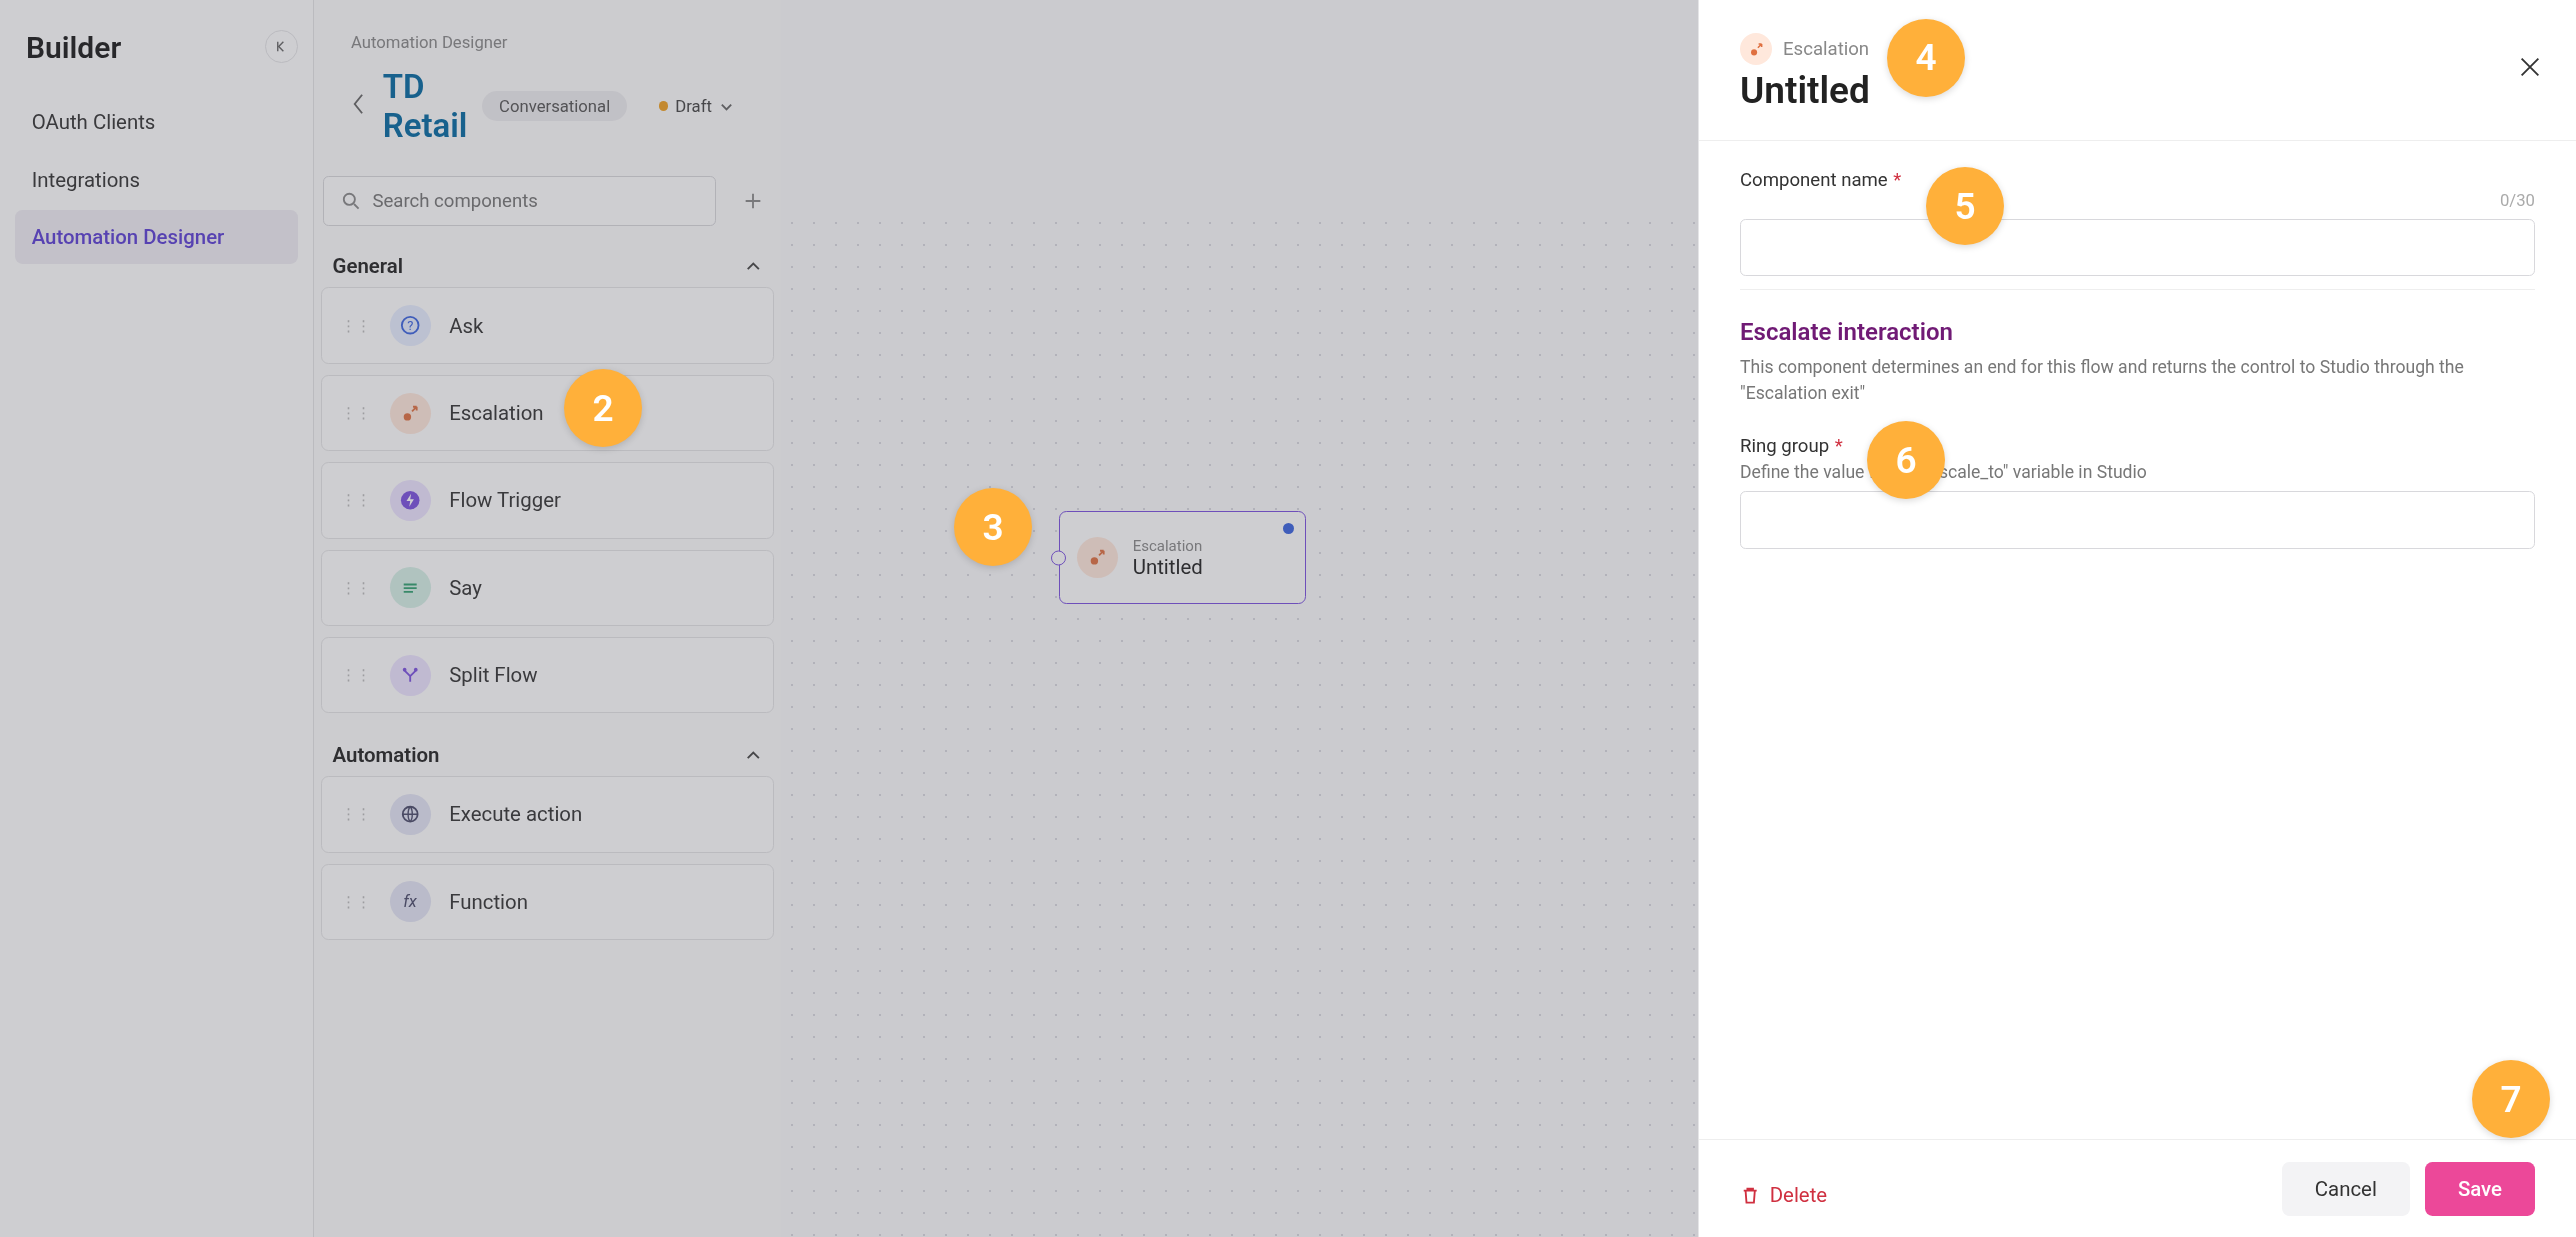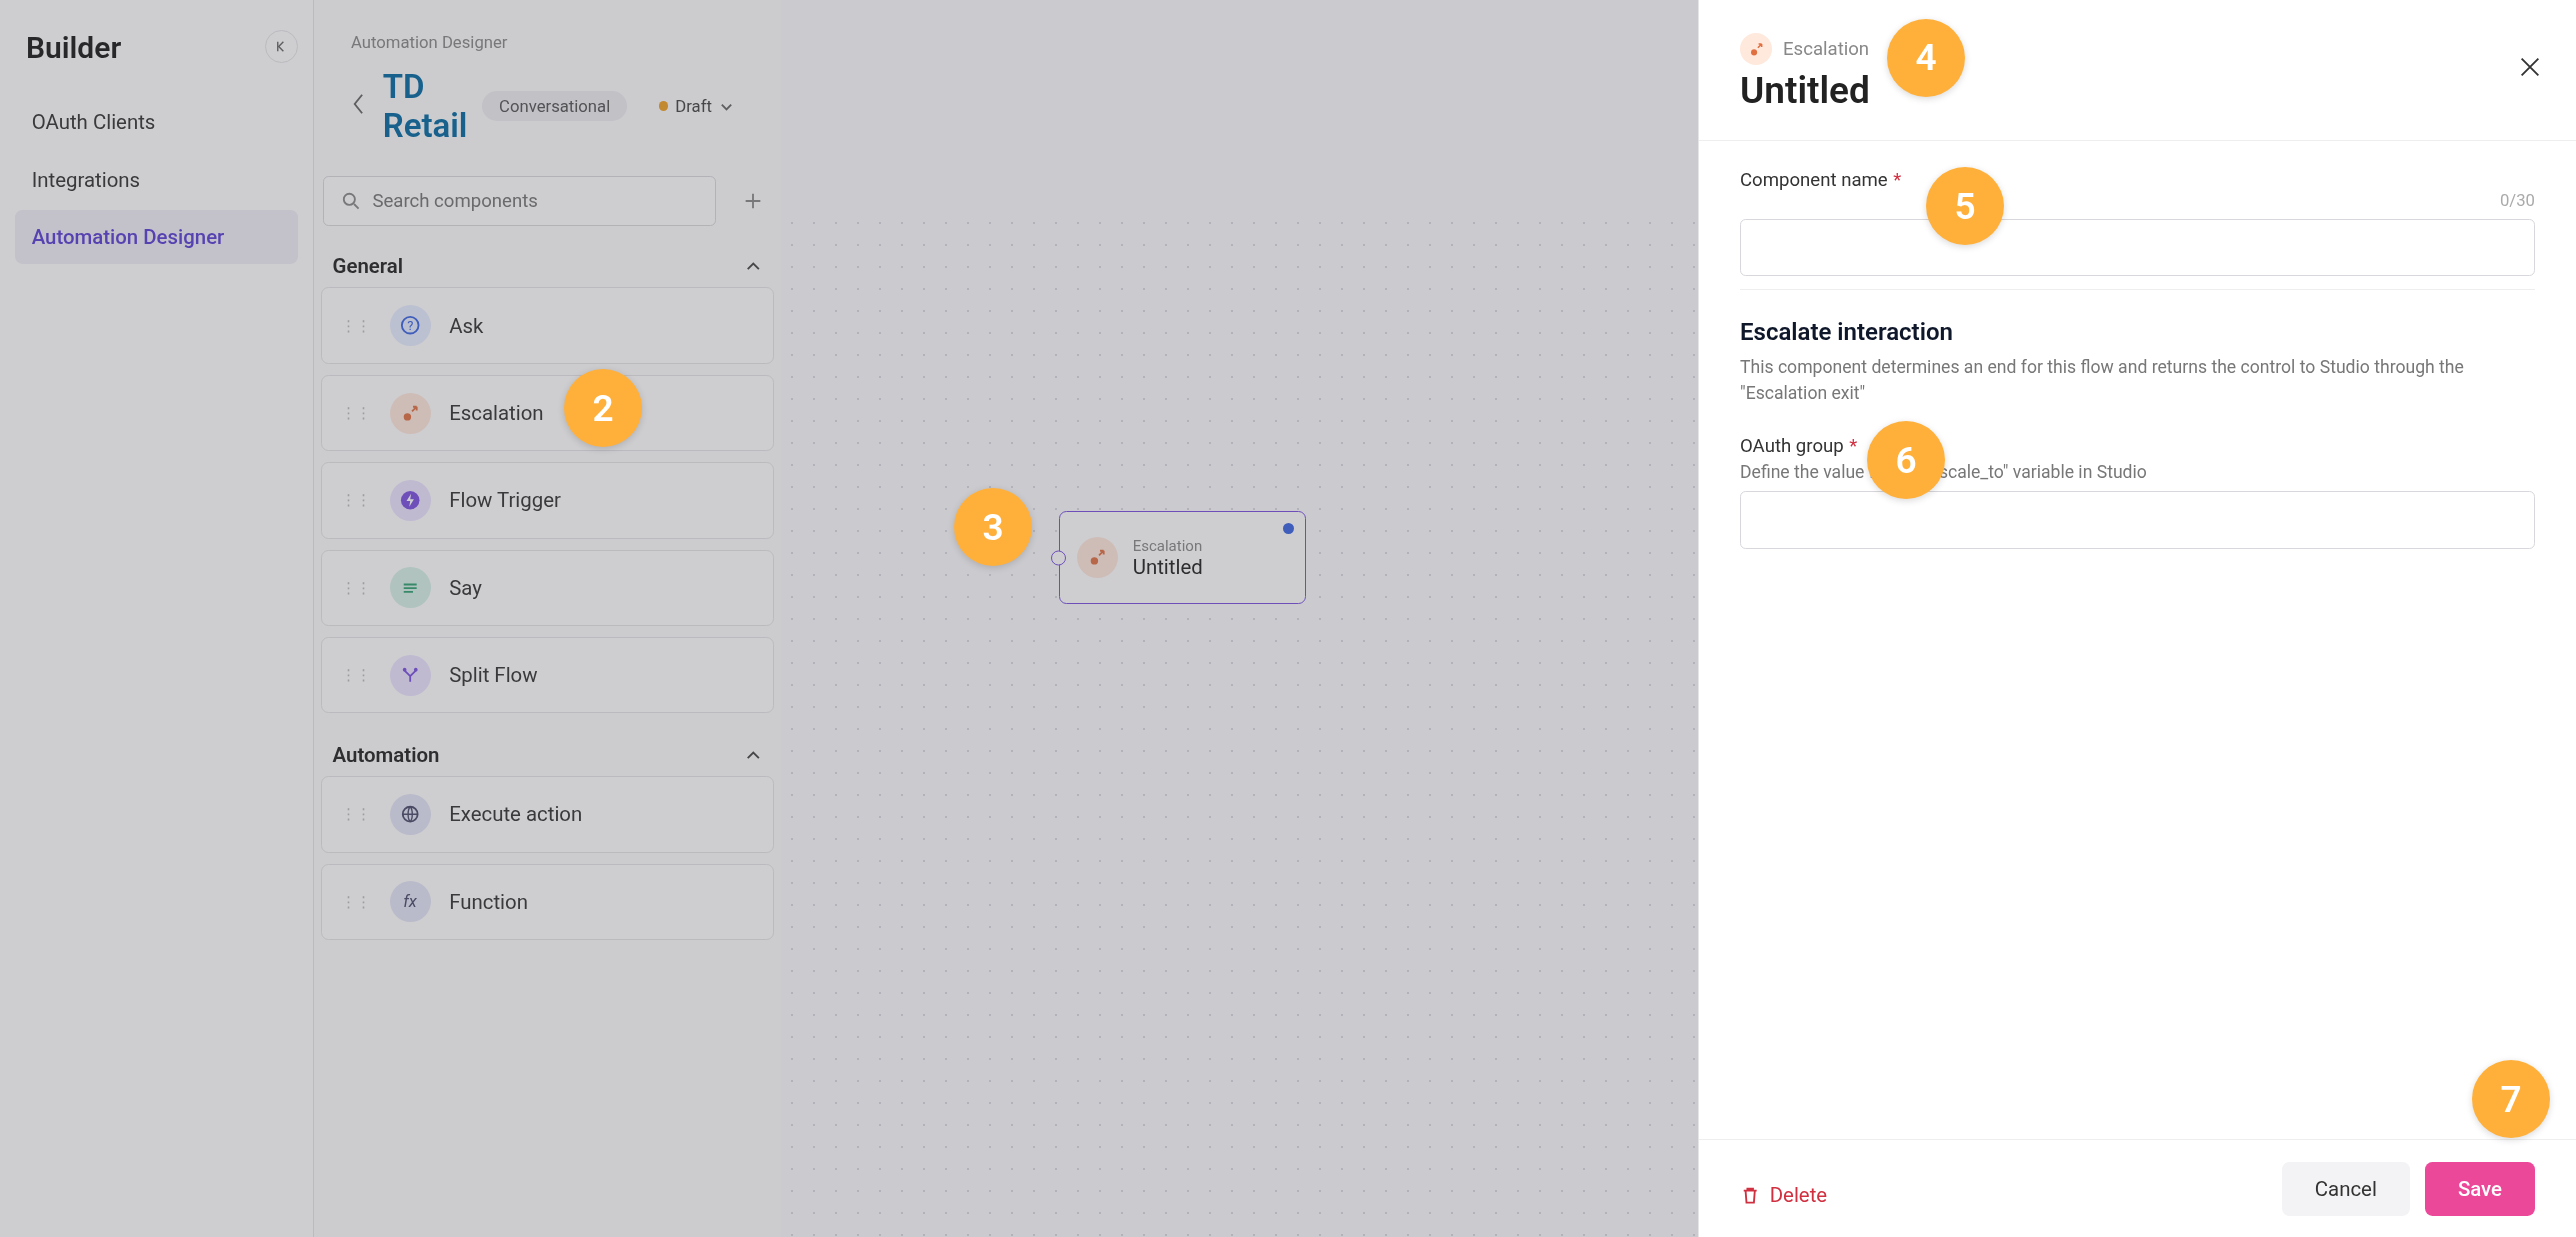--- a/index.html
+++ b/index.html
@@ -65,21 +65,21 @@
     .config-type .comp-icon { width: 32px; height: 32px; }
     .config-title { font-size: 37px; font-weight: 600; color: #222; margin-top: 3.7px; }
     .close-btn { position: absolute; right: 33px; top: 54px; cursor: pointer; color: #444; }
     .config-body { padding: 28px 41px; flex: 1; overflow: auto; }
     .field-row { margin-bottom: 13px; }
     .field-label { font-size: 18.6px; color: #333; display: flex; align-items: center; gap: 5.6px; }
     .required { color: #d03040; }
     .char-count { float: right; font-size: 16.7px; color: #aaa; }
     .text-input { width: 100%; border: 0.9px solid #d8d8dc; border-radius: 5.6px; padding: 16.7px; font-size: 18.6px; margin-top: 9.3px; outline: none; }
     .section-block { border-top: 0.9px solid #eee; padding-top: 28px; }
-    .block-title { font-size: 24px; font-weight: 600; color: #0f172a; margin-bottom: 7.4px; }
+    .block-title { font-size: 24px; font-weight: 600; color: #701a75; margin-bottom: 7.4px; }
     .block-desc { font-size: 17.6px; color: #777; line-height: 1.5; margin-bottom: 28px; }
     .field-sublabel { font-size: 17.6px; color: #777; margin-top: 5.6px; }
     .config-footer { border-top: 0.9px solid #eee; padding: 22px 41px; display: flex; justify-content: space-between; align-items: center; }
     .delete-btn { display: flex; align-items: center; gap: 9.3px; color: #d03040; font-size: 20.4px; cursor: pointer; margin-top: 12px; }
     .footer-actions { display: flex; gap: 15px; }
     .btn { padding: 15px 33px; border-radius: 7.4px; font-size: 20.4px; cursor: pointer; border: none; }
     .btn-cancel { background: #f3f3f5; color: #333; }
     .btn-save { background: #ec4899; color: #fff; font-weight: 500; }
 
     
@@ -274,21 +274,21 @@
       </div>
       <input class="text-input" value="" style="">
     </div>
 
     <div class="section-block">
       <div class="block-title">Escalate interaction</div>
       <div class="block-desc">This component determines an end for this flow and returns the control to Studio through the "Escalation exit"</div>
 
       <div class="field-row">
         <span class="field-label">
-          <span>OAuth group</span>
+          <span>Ring group</span>
           <span class="required">*</span>
         </span>
         <div class="field-sublabel">Define the value for the "escale_to" variable in Studio</div>
         <input class="text-input" value="" style="">
       </div>
     </div>
   </div>
 
   <div class="config-footer">
     <span class="delete-btn">

